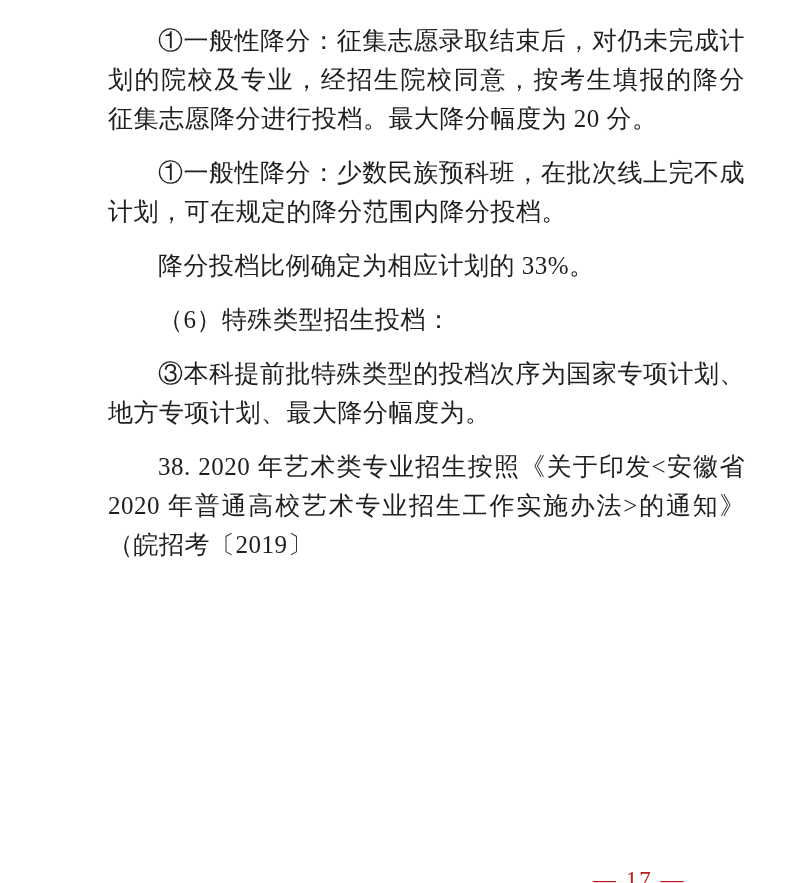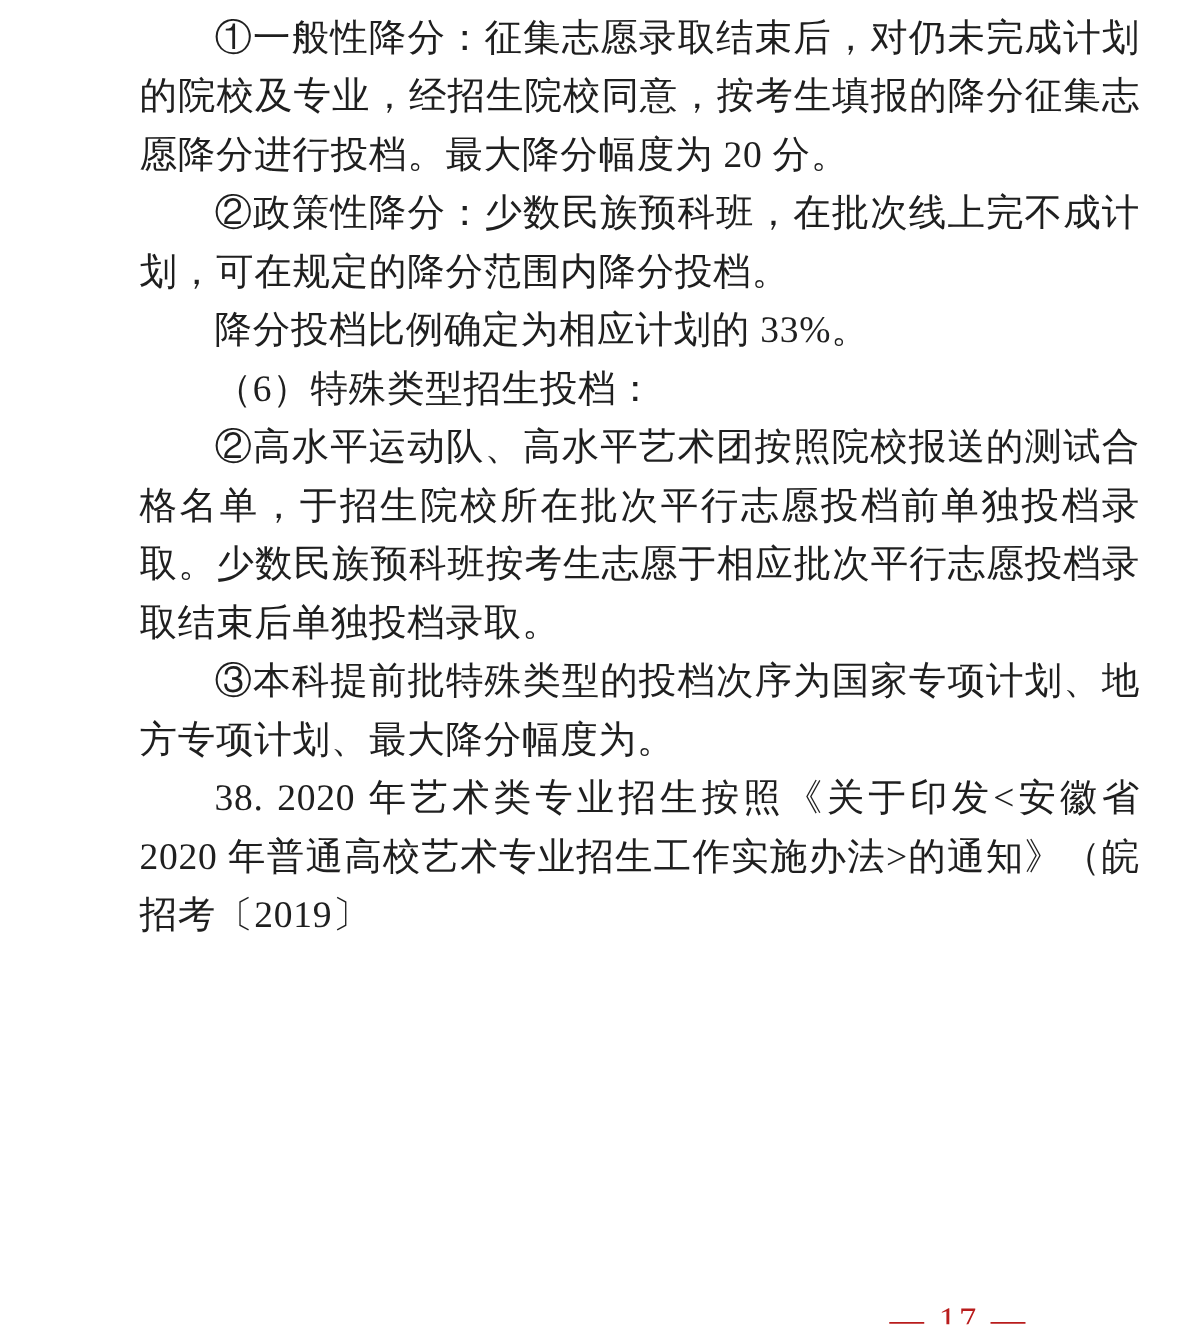--- a/index.html
+++ b/index.html
@@ -20,21 +20,21 @@
     left: 93px;
     top: 6px;
     width: 667px;
     font-family: "Liberation Serif", "DejaVu Serif", serif;
     font-size: 25px;
     line-height: 39px;
     text-align: justify;
     letter-spacing: 0.5px;
   }
   .para {
-    margin: 0;
+    margin: 15px;
     padding: 0;
     text-indent: 2em;
   }
   .footer {
     position: absolute;
     top: 850px;
     left: 0;
     width: 800px;
     height: 30px;
   }
@@ -48,23 +48,22 @@
     letter-spacing: 2px;
     white-space: nowrap;
   }
 </style>
 </head>
 <body>
 
 <div class="page">
   <div class="content">
     <p class="para">①一般性降分：征集志愿录取结束后，对仍未完成计划的院校及专业，经招生院校同意，按考生填报的降分征集志愿降分进行投档。最大降分幅度为 20 分。</p>
-    <p class="para">②政策性降分：少数民族预科班，在批次线上完不成计划，可在规定的降分范围内降分投档。</p>
+    <p class="para">①一般性降分：少数民族预科班，在批次线上完不成计划，可在规定的降分范围内降分投档。</p>
     <p class="para">降分投档比例确定为相应计划的 33%。</p>
     <p class="para">（6）特殊类型招生投档：</p>
-    <p class="para">②高水平运动队、高水平艺术团按照院校报送的测试合格名单，于招生院校所在批次平行志愿投档前单独投档录取。少数民族预科班按考生志愿于相应批次平行志愿投档录取结束后单独投档录取。</p>
     <p class="para">③本科提前批特殊类型的投档次序为国家专项计划、地方专项计划、最大降分幅度为。</p>
     <p class="para">38. 2020 年艺术类专业招生按照《关于印发&lt;安徽省 2020 年普通高校艺术专业招生工作实施办法&gt;的通知》（皖招考〔2019〕</p>
   </div>
   <div class="footer">
     <span class="pagenum">— 17 —</span>
   </div>
 </div>
 
 </body></html>

